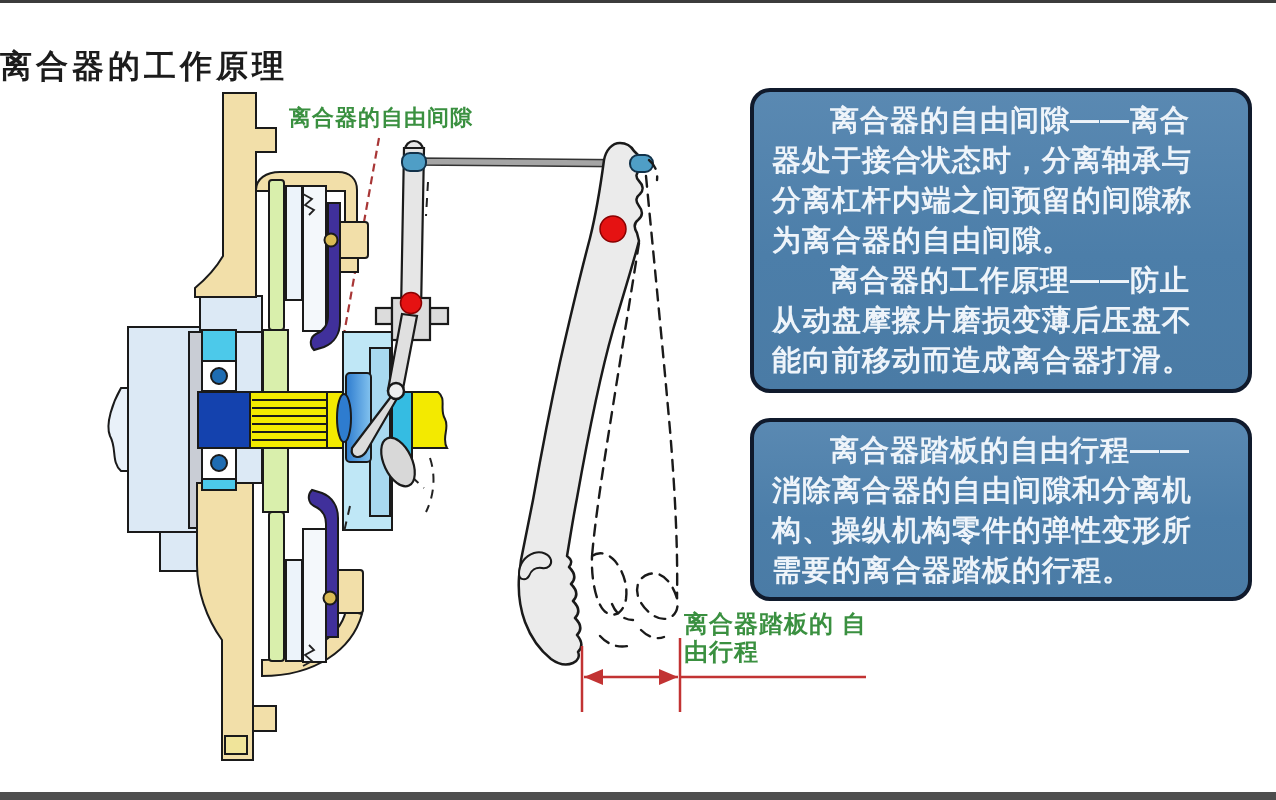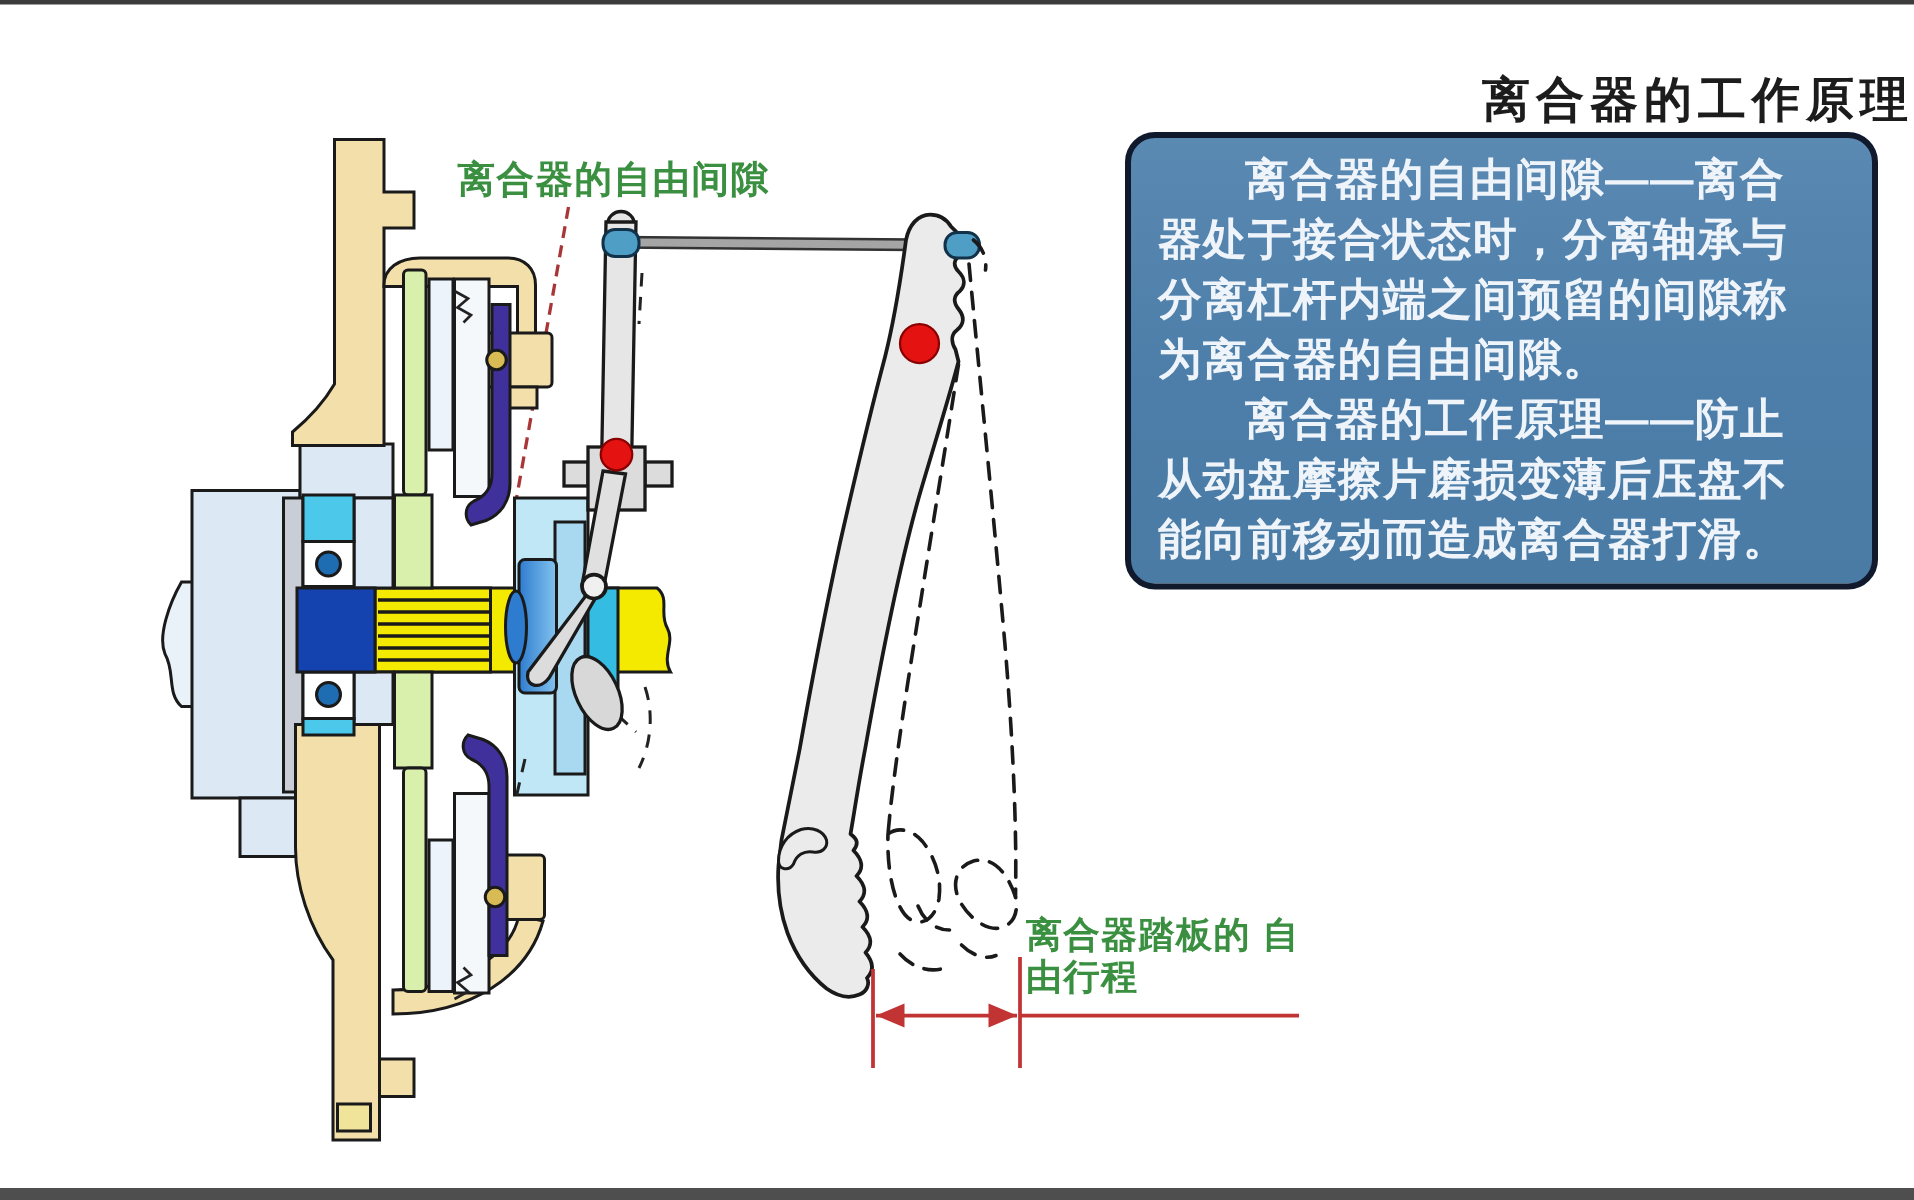--- a/index.html
+++ b/index.html
@@ -3,28 +3,28 @@
 <meta charset="utf-8">
 <style>
   html,body{margin:0;padding:0;background:#888;}
   .stage{
     position:relative;width:1276px;height:800px;background:#ffffff;
     overflow:hidden;font-family:"Liberation Sans",sans-serif;margin:0 auto;
   }
   .bar-top{position:absolute;left:0;top:0;width:100%;height:3px;background:#3c3c3c;}
   .bar-bottom{position:absolute;left:0;bottom:0;width:100%;height:8px;background:#4e4e4e;}
   .title{
-    position:absolute;left:0;top:24px;width:100%;text-align:right;
+    position:absolute;left:0;top:24px;width:100%;text-align:left;
     font-size:32px;font-weight:bold;color:#1c1c1c;letter-spacing:4px;
   }
   .diagram-svg{position:absolute;left:0;top:0;width:1276px;height:800px;}
   .green-label{
     position:absolute;color:#3a9040;font-weight:bold;white-space:nowrap;
   }
-  .label-free-gap{left:305px;top:103px;font-size:25px;letter-spacing:1px;text-align:right;}
+  .label-free-gap{left:289px;top:103px;font-size:22px;letter-spacing:1px;text-align:right;}
   .label-pedal-travel{
     left:684px;top:610px;width:200px;text-align:left;font-size:24px;
     line-height:28px;letter-spacing:1px;white-space:normal;
   }
   .info-box{
     position:absolute;left:750px;width:502px;box-sizing:border-box;
     background:linear-gradient(180deg,#5a89b2 0%,#4c7ea9 55%,#4a7ba5 100%);
     border:4px solid #101a2c;border-radius:20px;
     color:#eef4fa;font-size:29px;font-weight:bold;line-height:40px;
     letter-spacing:1px;padding:8px 32px 8px 18px;
@@ -183,15 +183,18 @@
     </g>
   </svg>
 
   <div class="green-label label-free-gap">离合器的自由间隙</div>
   <div class="green-label label-pedal-travel">离合器踏板的 自由行程</div>
 
   <div class="info-box box-1">
     <p>离合器的自由间隙——离合器处于接合状态时，分离轴承与分离杠杆内端之间预留的间隙称为离合器的自由间隙。</p>
     <p>离合器的工作原理——防止从动盘摩擦片磨损变薄后压盘不能向前移动而造成离合器打滑。</p>
   </div>
+  <div class="info-box box-2">
+    <p>离合器踏板的自由行程——消除离合器的自由间隙和分离机构、操纵机构零件的弹性变形所需要的离合器踏板的行程。</p>
+  </div>
 
   <div class="bar-bottom"></div>
 </div>
 
 </body></html>

